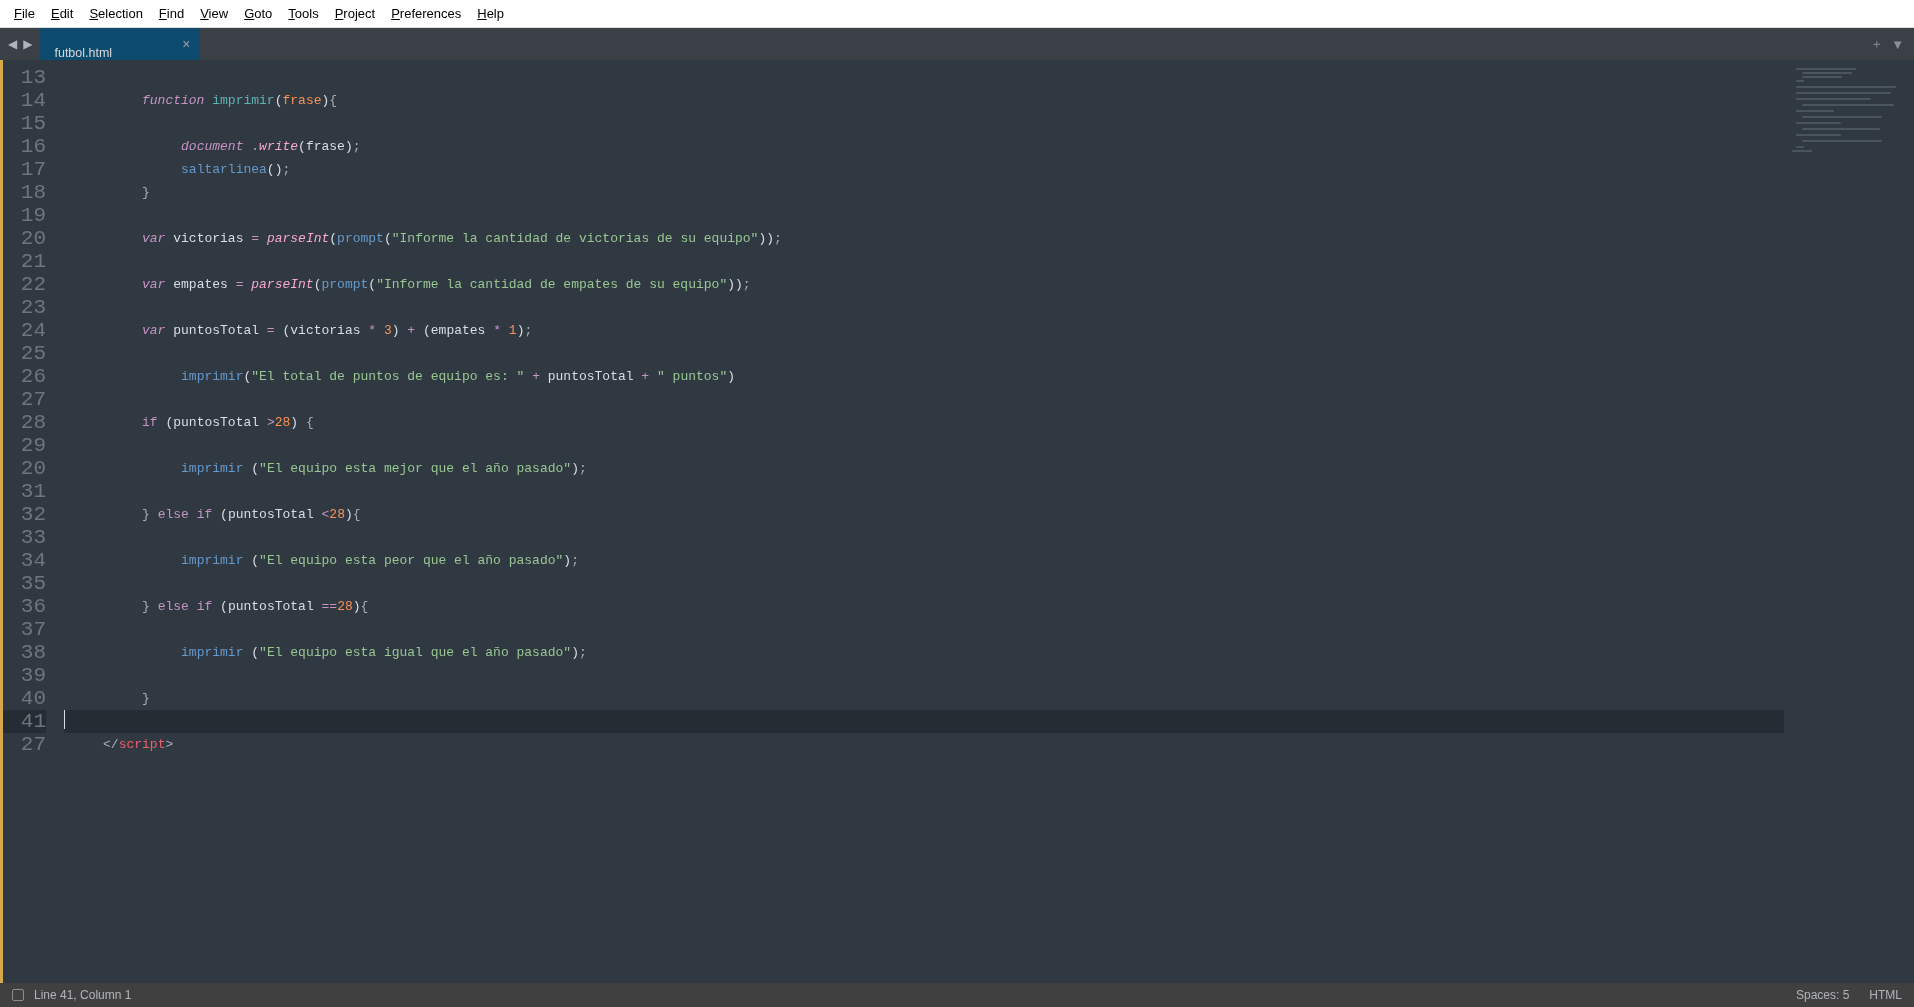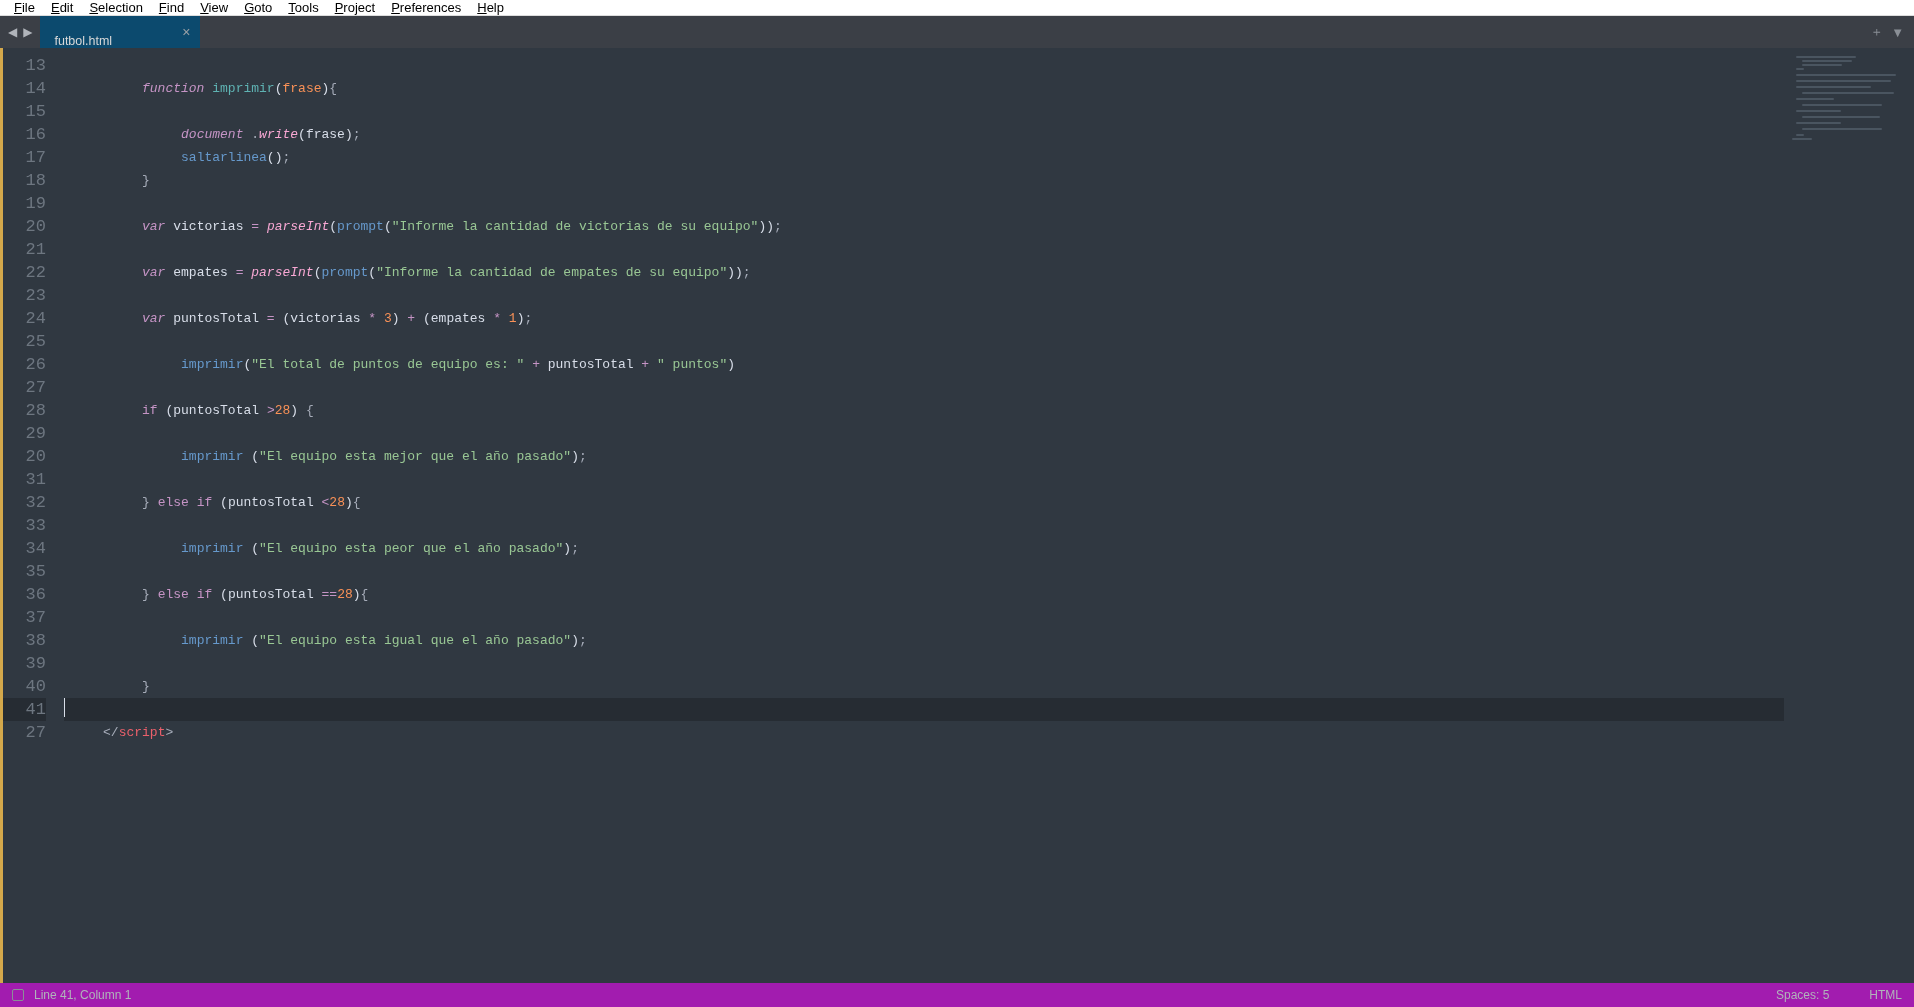--- a/index.html
+++ b/index.html
@@ -8,21 +8,21 @@
   font-size: 13px;
   background: #ffffff;
   width: 1914px;
   height: 1007px;
   overflow: hidden;
   display: flex;
   flex-direction: column;
 }
 .menubar {
   background: #ffffff;
-  height: 16px;
+  height: 28px;
   display: flex;
   align-items: center;
   padding: 0 6px;
   border-bottom: 1px solid #ddd;
 }
 .menubar .menu-item {
   padding: 4px 8px;
   cursor: pointer;
   color: #000;
 }
@@ -75,21 +75,21 @@
   background: #303841;
   display: flex;
   position: relative;
   overflow: hidden;
 }
 .gutter {
   width: 56px;
   background: #303841;
   color: #6d7680;
   font-family: Consolas, "Courier New", monospace;
-  font-size: 17px;
+  font-size: 21px;
   line-height: 23px;
   text-align: right;
   padding: 6px 10px 0 0;
   user-select: none;
   position: relative;
 }
 .gutter .ln { height: 23px; }
 .gutter .modified-bar {
   position: absolute;
   left: 0; top: 0; bottom: 0;
@@ -140,36 +140,36 @@
   position: relative;
 }
 .minimap .mm-line {
   position: absolute;
   height: 2px;
   background: #4a5560;
   border-radius: 1px;
 }
 
 .statusbar {
-  background: #a21caf;
+  background: #404040;
   height: 24px;
   display: flex;
   align-items: center;
   color: #b0b4ba;
   font-size: 12px;
   padding: 0 12px;
   justify-content: center;
 }
 .statusbar .sb-left { display: flex; align-items: center; gap: 10px; }
 .statusbar .sb-icon {
   width: 12px; height: 12px;
   border: 1px solid #8a8f96;
   border-radius: 2px;
 }
-.statusbar .sb-right { margin-left: auto; display: flex; gap: 40px; }
+.statusbar .sb-right { margin-left: auto; display: flex; gap: 20px; }
 .statusbar .sb-item { cursor: pointer; }
 </style>
 </head>
 <body>
 
 <div class="menubar" id="menubar">
     <div class="menu-item"><span class="ul">F</span>ile</div>
     <div class="menu-item"><span class="ul">E</span>dit</div>
     <div class="menu-item"><span class="ul">S</span>election</div>
     <div class="menu-item"><span class="ul">F</span>ind</div>

